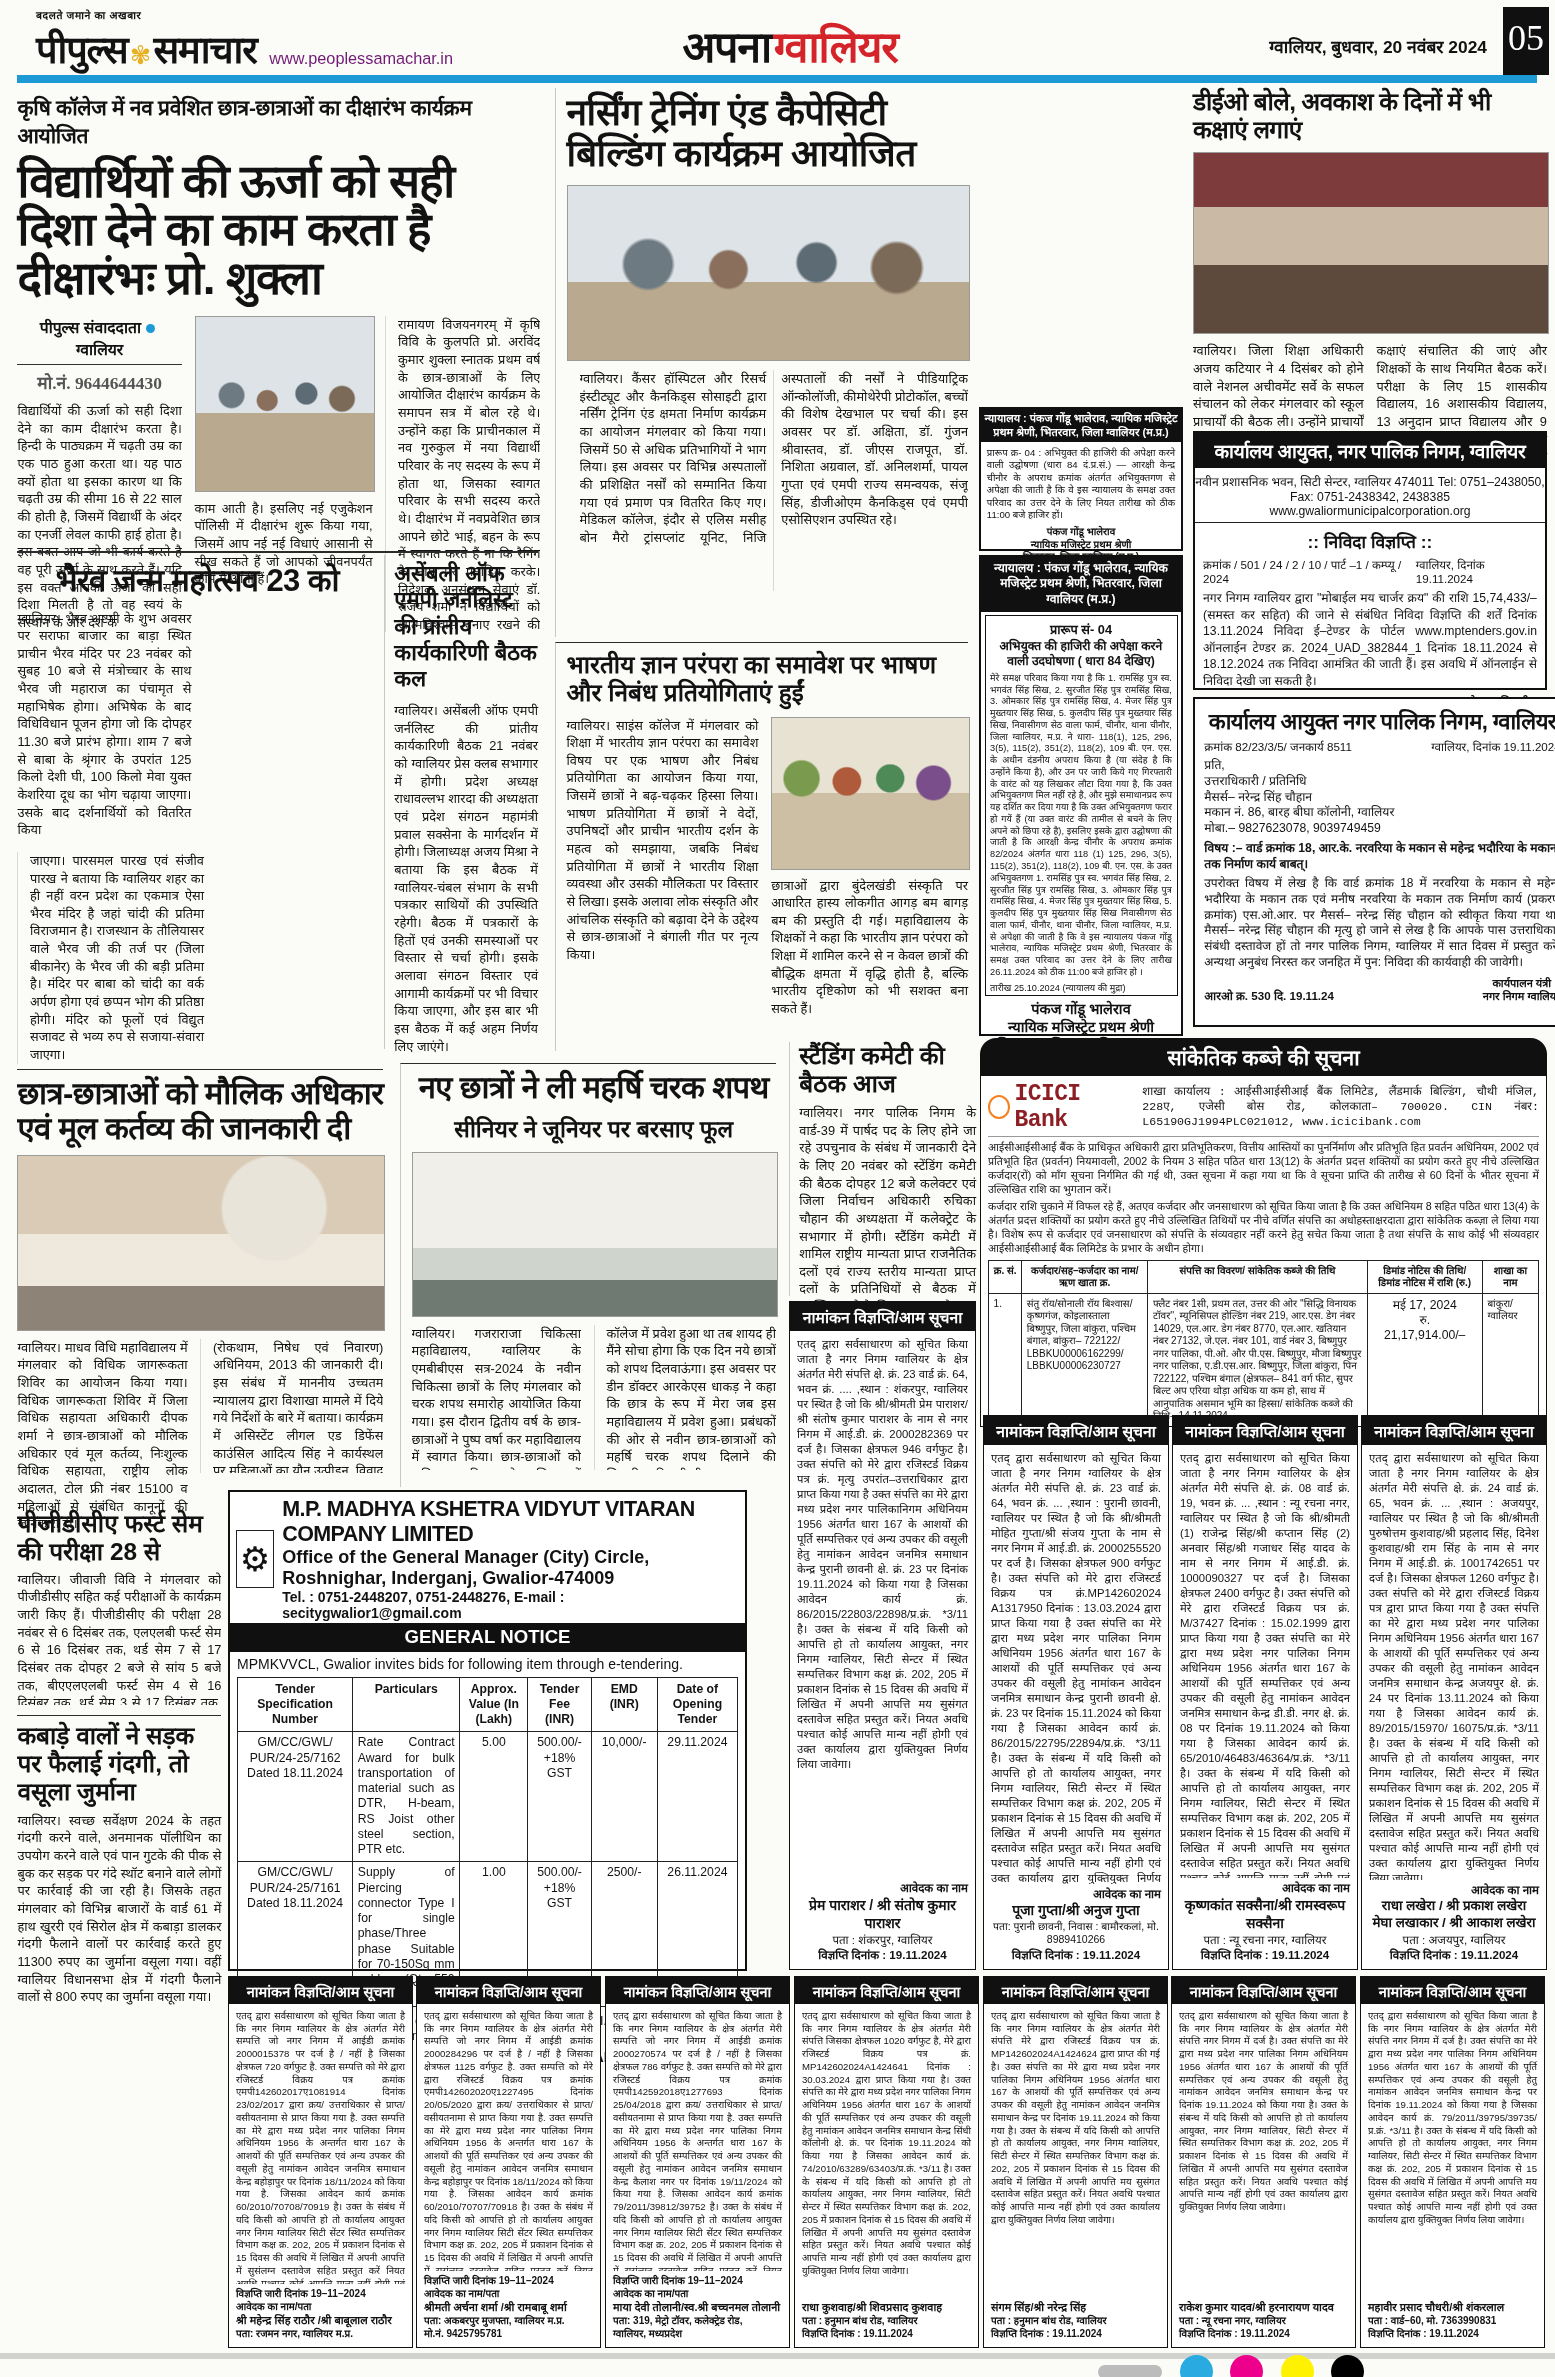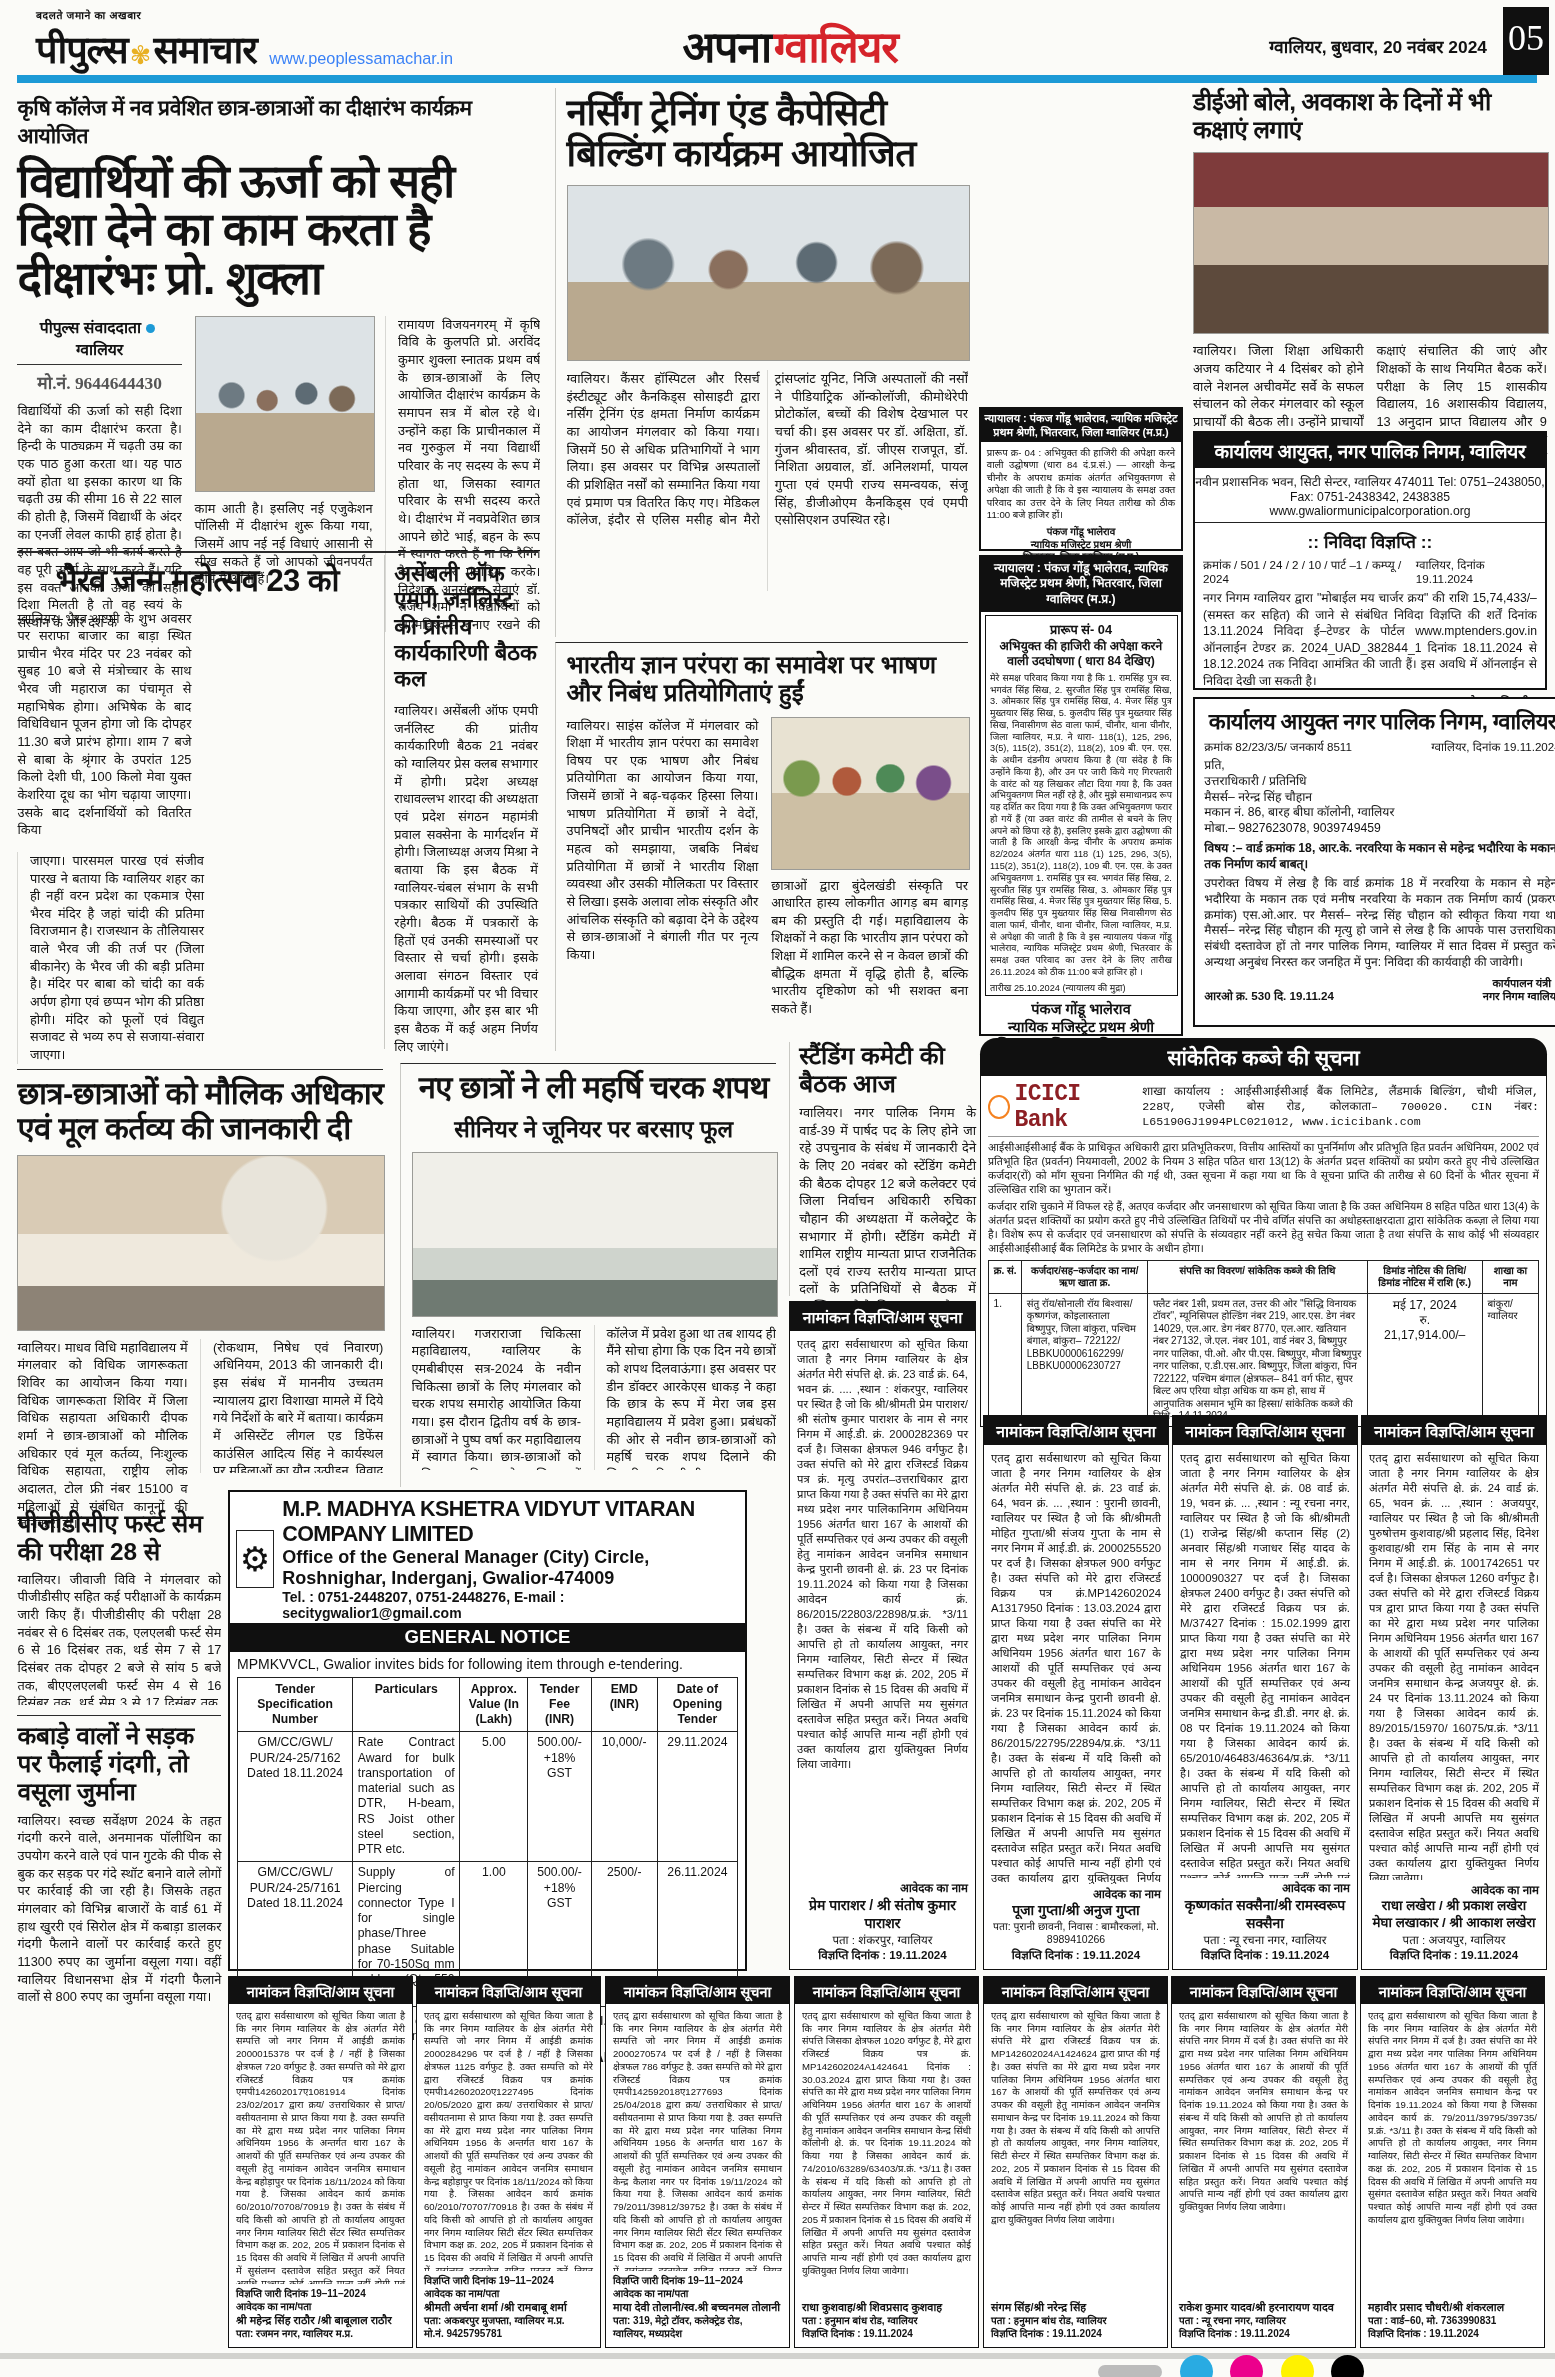--- a/index.html
+++ b/index.html
@@ -12,21 +12,21 @@
   .rt{text-align:right;}
   .pre{white-space:pre-line;}
   
   .kicker{font-size:21px;font-weight:700;letter-spacing:-0.3px;}
   .h-xl{font-size:46px;font-weight:800;line-height:1.06;letter-spacing:-1.2px;}
   .h-lg{font-size:37px;font-weight:800;line-height:1.12;letter-spacing:-0.6px;}
   .h-md{font-size:31px;font-weight:800;line-height:1.12;letter-spacing:-0.6px;}
   .h-sm{font-size:24.4px;font-weight:800;line-height:1.15;}
   .h-xs{font-size:22px;font-weight:800;line-height:1.2;}
   .body-t{font-size:12.8px;line-height:1.38;}
-  .cols-2{column-count:2;column-gap:15px;column-rule:0.6px solid #d8d8d4;}
+  .cols-2{column-count:2;column-gap:15px;column-rule:0.6px solid #d8d8d4;margin-left:13px;}
   .photo{background:linear-gradient(160deg,#cfd6d9 0%,#b8c2c6 40%,#9aa6ab 100%);border:0.6px solid #9b9b97;}
   .ph-people{background:
      radial-gradient(circle at 20% 45%, #6d7a82 0 7%, transparent 8%),
      radial-gradient(circle at 40% 48%, #8a6f5d 0 7%, transparent 8%),
      radial-gradient(circle at 62% 44%, #5d6b74 0 7%, transparent 8%),
      radial-gradient(circle at 82% 47%, #7c6a58 0 7%, transparent 8%),
      linear-gradient(180deg,#dde3e6 0 55%,#b9a98f 55% 100%);}
   .ph-meeting{background:
      linear-gradient(180deg,#7e3b3b 0 30%,#c9b9a5 30% 62%,#5d4a3c 62% 100%);}
   .ph-saree{background:
@@ -55,21 +55,21 @@
 </head>
 <body>
 
 <div class="abs" style="left:0;top:0;width:1555px;height:75px;">
   <div class="abs" style="left:36px;top:8.1px;">
     <div style="font-size:10.5px;font-weight:700;letter-spacing:0.6px;">बदलते जमाने का अखबार</div>
     <div style="display:flex;align-items:flex-end;">
       <span style="font-size:38px;font-weight:800;letter-spacing:-1.2px;">पीपुल्स</span>
       <span style="font-size:25.6px;color:#e8b023;margin:0 2.3px 4.6px;">✾</span>
       <span style="font-size:38px;font-weight:800;letter-spacing:-1.2px;">समाचार</span>
-      <span style="font-size:16.3px;color:#3b82f6;margin:0 0 5.8px 12.8px;">www.peoplessamachar.in</span>
+      <span style="font-size:16.3px;color:#701a75;margin:0 0 5.8px 12.8px;">www.peoplessamachar.in</span>
     </div>
   </div>
   <div class="abs" style="left:604px;top:16.3px;width:372px;text-align:center;">
     <span style="font-size:43px;font-weight:800;letter-spacing:-1.2px;">अपना</span>
     <span style="font-size:43px;font-weight:800;letter-spacing:-1.2px;color:#d5232a;">ग्वालियर</span>
   </div>
   <div class="abs" style="left:1208px;top:34px;width:279px;text-align:right;font-size:17.4px;font-weight:700;">ग्वालियर, बुधवार, 20 नवंबर 2024</div>
   <div class="abs bar-black ctr" style="left:1503px;top:7px;width:46px;height:68px;">
     <span style="font-size:36px;font-family:'Liberation Serif',serif;line-height:62px;">05</span>
   </div>

